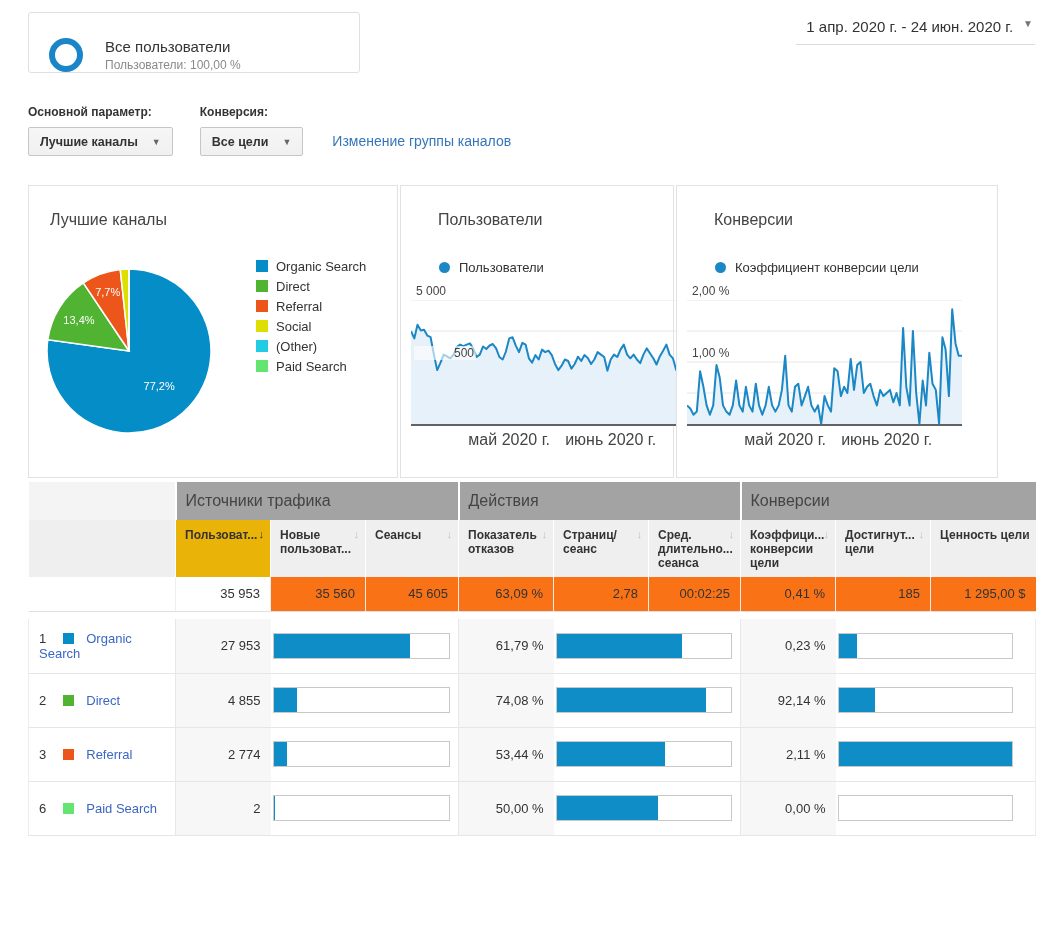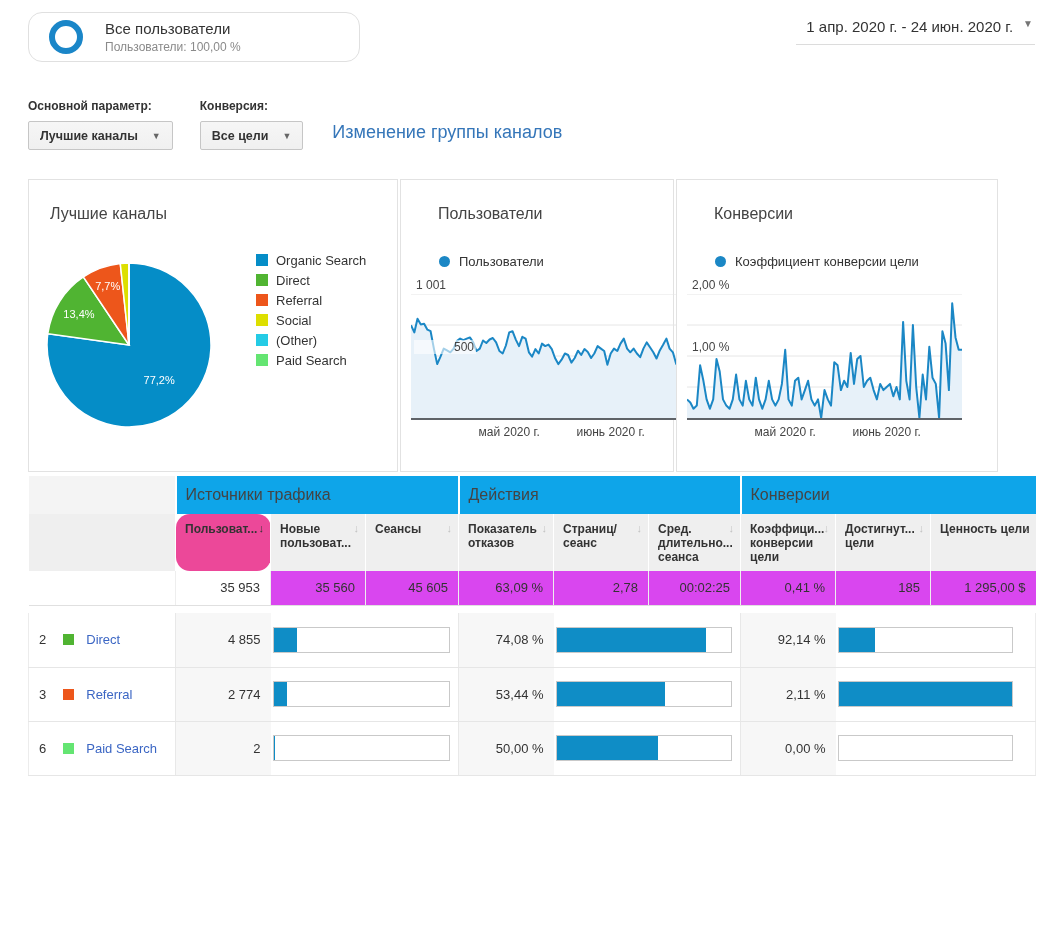--- a/index.html
+++ b/index.html
@@ -1,76 +1,76 @@
 <!DOCTYPE html>
 <html><head>
 <meta charset="utf-8">
 <style>
   * { box-sizing: border-box; margin: 0; padding: 0; }
   body { width: 1046px; background: #fff; font-family: "Liberation Sans", sans-serif; color: #333; font-size: 13px; }
   .section { margin-left: 28px; width: 1007px; }
 
   
   .topbar { margin-top: 12px; display: flex; align-items: flex-start; }
-  .seg-card { width: 332px; height: 50px; border: 1px solid #e0e0e0; border-radius: 14px; background: #fff;
-              display: flex; align-items: center; padding-left: 20px; cursor: pointer; }
+  .seg-card { width: 332px; height: 61px; border: 1px solid #e0e0e0; border-radius: 3px; background: #fff;
+              display: flex; align-items: flex-end; padding-left: 20px; cursor: pointer; }
   .seg-card.dashed { width: 340px; margin-left: 15px; border: 1px dashed #c9c9c9; }
   .ring { width: 34px; height: 34px; border-radius: 50%; border: 6px solid #1a86c8; flex: 0 0 auto; }
   .ring.gray { border-color: #e2e2e2; border-width: 5px; }
   .seg-text { margin-left: 22px; }
   .seg-title { font-size: 15px; color: #333; }
   .seg-sub { font-size: 12px; color: #8a8a8a; margin-top: 3px; }
   .add-seg-label { margin-left: 22px; font-size: 15px; color: #757575; }
   .date-ctl { margin-left: auto; padding: 6px 2px 9px 10px; border-bottom: 1px solid #dcdcdc;
               font-size: 15px; color: #333; cursor: pointer; display: flex; align-items: flex-start; }
   .date-ctl .tri { margin-left: 10px; font-size: 10px; color: #757575; }
 
   
   .controls { margin-top: 24px; display: flex; align-items: flex-end; }
   .ctl-group { margin-right: 27px; }
   .ctl-label { font-size: 12px; font-weight: bold; color: #333; margin-bottom: 8px; }
   .ga-btn { height: 29px; background: linear-gradient(#f6f6f6, #f0f0f0); border: 1px solid #c6c6c6; border-radius: 2px;
             font-family: "Liberation Sans", sans-serif; font-size: 12.5px; font-weight: bold; color: #333;
             padding: 0 11px; cursor: pointer; display: inline-flex; align-items: center; }
   .ga-btn .tri { margin-left: 14px; font-size: 9px; color: #666; }
-  .link { color: #3576b9; font-size: 18px; text-decoration: none; cursor: pointer; margin-top: 36px; }
+  .link { color: #3576b9; font-size: 14px; text-decoration: none; cursor: pointer; margin-top: 36px; }
   .controls .link { margin-left: 2px; margin-bottom: 7px; }
 
   
   .cards { margin-top: 29px; display: flex; }
   .card { position: relative; height: 293px; border: 1px solid #e2e2e2; background: #fff; margin-right: 2px; }
   .card:last-child { margin-right: 0; }
   .card-a { width: 370px; } .card-b { width: 274px; } .card-c { width: 322px; }
   .card-title { position: absolute; left: 21px; top: 25px; font-size: 16px; color: #444; }
   .card-b .card-title, .card-c .card-title { left: 37px; }
   .legend-line { position: absolute; left: 38px; top: 74px; display: flex; align-items: center; }
   .legend-dot { width: 11px; height: 11px; border-radius: 50%; background: #1b87c5; }
   .legend-line span { margin-left: 9px; font-size: 13px; color: #333; }
   .pie-wrap { position: absolute; left: 16px; top: 81px; }
   .pie-legend { position: absolute; left: 227px; top: 70px; }
   .pleg-item { display: flex; align-items: center; height: 20px; }
   .pleg-sq { width: 12px; height: 12px; flex: 0 0 auto; }
   .pleg-item span { margin-left: 8px; font-size: 13px; color: #333; }
   .plotwrap { position: absolute; left: 10px; top: 114px; width: 275px; height: 165px; }
   .ylab { position: absolute; left: 3px; font-size: 12px; color: #444; background: rgba(255,255,255,.6); padding: 0 2px; }
-  .xlab { position: absolute; top: 131px; transform: translateX(-50%); font-size: 12px; color: #444; white-space: nowrap; }
+  .xlab { position: absolute; top: 131px; transform: translateX(-50%); font-size: 16px; color: #444; white-space: nowrap; }
 
   
   .tablewrap { margin-top: 4px; }
   table { border-collapse: collapse; table-layout: fixed; width: 1007px; }
   td, th { vertical-align: middle; }
-  tr.grouphead td { background: #0ea5e9; height: 38px; font-size: 16px; color: #444; padding-left: 9px; border-left: 2px solid #fff; }
+  tr.grouphead td { background: #a3a3a3; height: 38px; font-size: 16px; color: #444; padding-left: 9px; border-left: 2px solid #fff; }
   tr.grouphead td:first-child { border-left: none; background: #f4f4f4; }
   tr.colhead th { background: #efefef; height: 57px; vertical-align: top; text-align: left; padding: 8px 4px 0 9px;
                   font-size: 12px; font-weight: bold; color: #333; border-left: 1px solid #fff; position: relative; cursor: pointer; }
-  tr.colhead th.sorted { background: #ec4899; border-radius: 14px; }
+  tr.colhead th.sorted { background: #eab308; }
   tr.colhead th .arr { position: absolute; right: 6px; top: 8px; font-size: 11px; color: #c2c2c2; font-weight: normal; }
   tr.colhead th.sorted .arr { color: #333; }
   tr.colhead td.corner { background: #efefef; }
-  tr.totals td { height: 34px; text-align: right; padding-right: 10px; font-size: 13px; color: #333; background: #d946ef;
+  tr.totals td { height: 34px; text-align: right; padding-right: 10px; font-size: 13px; color: #333; background: #f97316;
                  border-bottom: 1px solid #e0e0e0; border-left: 1px solid #eee; }
   tr.totals td.corner, tr.totals td.white { background: #fff; }
   tr.totals td.corner { border-left: none; }
   tr.spacer td { height: 8px; background: #fff; }
   tr.drow td { height: 54px; border-bottom: 1px solid #e6e6e6; background: #fff; }
   tr.drow td.chan { padding-left: 10px; border-left: 1px solid #ececec; }
   .rank { display: inline-block; width: 18px; color: #333; }
   .sq { display: inline-block; width: 11px; height: 11px; margin: 0 9px 0 2px; vertical-align: -1px; }
   .chlink { color: #3b66c4; text-decoration: none; cursor: pointer; }
   tr.drow td.val { background: #f7f7f7; text-align: right; padding-right: 10px; color: #333; border-left: 1px solid #e8e8e8; }
@@ -169,21 +169,21 @@
       <span>Пользователи</span>
     </div>
     <div class="plotwrap" id="plot-users"><svg width="275" height="126">
           <line x1="0" y1="93" x2="275" y2="93" stroke="#e6e6e6" stroke-width="1"></line>
           <line x1="0" y1="62" x2="275" y2="62" stroke="#e6e6e6" stroke-width="1"></line>
           <line x1="0" y1="31" x2="275" y2="31" stroke="#e6e6e6" stroke-width="1"></line>
           <line x1="0" y1="0" x2="275" y2="0" stroke="#e6e6e6" stroke-width="1"></line>
           <path d="M0,124 L0.0,31.2 L3.3,38.4 L6.5,24.8 L9.8,30.4 L13.1,29.8 L16.4,35.7 L19.6,37.2 L22.9,54.6 L26.2,70.1 L29.5,62.6 L32.7,54.6 L36.0,56.4 L39.3,58.3 L42.6,54.6 L45.8,47.1 L49.1,44.6 L52.4,46.1 L55.7,44.6 L58.9,43.4 L62.2,48.4 L65.5,57.0 L68.8,54.6 L72.0,46.5 L75.3,49.0 L78.6,45.5 L81.8,44.0 L85.1,48.4 L88.4,57.0 L91.7,59.5 L94.9,51.5 L98.2,38.4 L101.5,37.2 L104.8,45.6 L108.0,52.1 L111.3,42.8 L114.6,44.6 L117.9,58.3 L121.1,62.6 L124.4,55.1 L127.7,59.5 L131.0,49.6 L134.2,52.1 L137.5,50.6 L140.8,55.1 L144.0,64.0 L147.3,70.1 L150.6,65.7 L153.9,59.5 L157.1,61.0 L160.4,68.6 L163.7,64.0 L167.0,56.7 L170.2,61.0 L173.5,55.1 L176.8,58.0 L180.1,64.0 L183.3,59.5 L186.6,52.1 L189.9,54.6 L193.2,57.0 L196.4,70.7 L199.7,59.5 L203.0,54.6 L206.3,57.0 L209.5,49.6 L212.8,44.6 L216.1,54.6 L219.3,58.3 L222.6,54.6 L225.9,59.5 L229.2,63.2 L232.4,54.6 L235.7,48.4 L239.0,53.3 L242.3,58.3 L245.5,64.5 L248.8,56.4 L252.1,50.8 L255.4,44.6 L258.6,54.6 L261.9,58.3 L265.2,70.1 L268.5,64.5 L271.7,58.3 L275.0,57.0 L275,124 Z" fill="#e7f1f9" stroke="none"></path>
           <polyline points="0.0,31.2 3.3,38.4 6.5,24.8 9.8,30.4 13.1,29.8 16.4,35.7 19.6,37.2 22.9,54.6 26.2,70.1 29.5,62.6 32.7,54.6 36.0,56.4 39.3,58.3 42.6,54.6 45.8,47.1 49.1,44.6 52.4,46.1 55.7,44.6 58.9,43.4 62.2,48.4 65.5,57.0 68.8,54.6 72.0,46.5 75.3,49.0 78.6,45.5 81.8,44.0 85.1,48.4 88.4,57.0 91.7,59.5 94.9,51.5 98.2,38.4 101.5,37.2 104.8,45.6 108.0,52.1 111.3,42.8 114.6,44.6 117.9,58.3 121.1,62.6 124.4,55.1 127.7,59.5 131.0,49.6 134.2,52.1 137.5,50.6 140.8,55.1 144.0,64.0 147.3,70.1 150.6,65.7 153.9,59.5 157.1,61.0 160.4,68.6 163.7,64.0 167.0,56.7 170.2,61.0 173.5,55.1 176.8,58.0 180.1,64.0 183.3,59.5 186.6,52.1 189.9,54.6 193.2,57.0 196.4,70.7 199.7,59.5 203.0,54.6 206.3,57.0 209.5,49.6 212.8,44.6 216.1,54.6 219.3,58.3 222.6,54.6 225.9,59.5 229.2,63.2 232.4,54.6 235.7,48.4 239.0,53.3 242.3,58.3 245.5,64.5 248.8,56.4 252.1,50.8 255.4,44.6 258.6,54.6 261.9,58.3 265.2,70.1 268.5,64.5 271.7,58.3 275.0,57.0" fill="none" stroke="#1b87c5" stroke-width="2" stroke-linejoin="round"></polyline>
           <line x1="0" y1="125" x2="275" y2="125" stroke="#5f6368" stroke-width="2"></line>
-        </svg><span class="ylab" style="top: 46px; padding-left: 40px;">500</span><span class="ylab" style="top: -16px;">1 001</span><span class="xlab" style="left: 98.175px;">май 2020 г.</span><span class="xlab" style="left: 199.65px;">июнь 2020 г.</span></div>
+        </svg><span class="ylab" style="top: 46px; padding-left: 40px;">500</span><span class="ylab" style="top: -16px;">5 000</span><span class="xlab" style="left: 98.175px;">май 2020 г.</span><span class="xlab" style="left: 199.65px;">июнь 2020 г.</span></div>
   </div>
 
   <div class="card card-c">
     <div class="card-title">Конверсии</div>
     <div class="legend-line">
       <div class="legend-dot"></div>
       <span>Коэффициент конверсии цели</span>
     </div>
     <div class="plotwrap" id="plot-conv"><svg width="275" height="126">
           <line x1="0" y1="93" x2="275" y2="93" stroke="#e6e6e6" stroke-width="1"></line>
@@ -240,20 +240,45 @@
       <td>00:02:25</td>
       <td>0,41 %</td>
       <td>185</td>
       <td>1 295,00 $</td>
     </tr>
     <tr class="spacer">
           <td colspan="10"></td>
         </tr>
     </tbody>
       <tbody id="rows">
+  <tr class="drow">
+    <td class="chan">
+      <span class="rank">1</span>
+      <span class="sq" style="background: rgb(5, 141, 199);"></span>
+      <a class="chlink">Organic Search</a>
+    </td>
+    <td class="val">27 953</td>
+    <td class="barcell" colspan="2">
+            <div class="barbox">
+              <div class="barfill" style="width: 77.7%;"></div>
+            </div>
+          </td>
+    <td class="val">61,79 %</td>
+    <td class="barcell" colspan="2">
+            <div class="barbox">
+              <div class="barfill" style="width: 71.7%;"></div>
+            </div>
+          </td>
+    <td class="val">0,23 %</td>
+    <td class="barcell last" colspan="2">
+            <div class="barbox">
+              <div class="barfill" style="width: 10.9%;"></div>
+            </div>
+          </td>
+  </tr>
 
   <tr class="drow">
     <td class="chan">
       <span class="rank">2</span>
       <span class="sq" style="background: rgb(80, 180, 50);"></span>
       <a class="chlink">Direct</a>
     </td>
     <td class="val">4 855</td>
     <td class="barcell" colspan="2">
             <div class="barbox">

